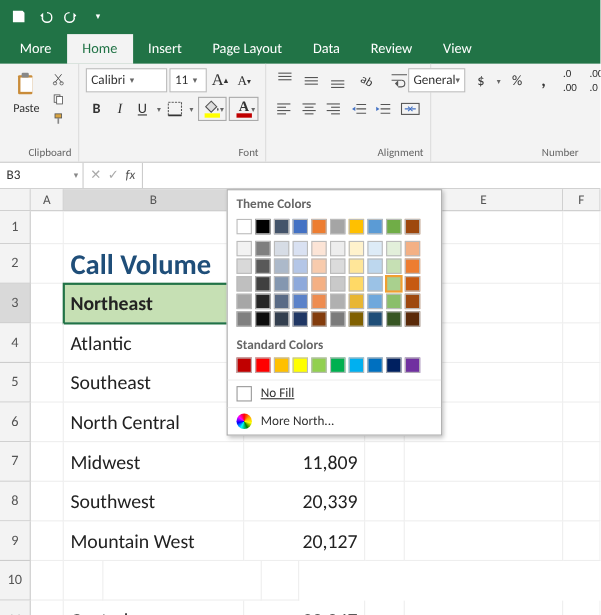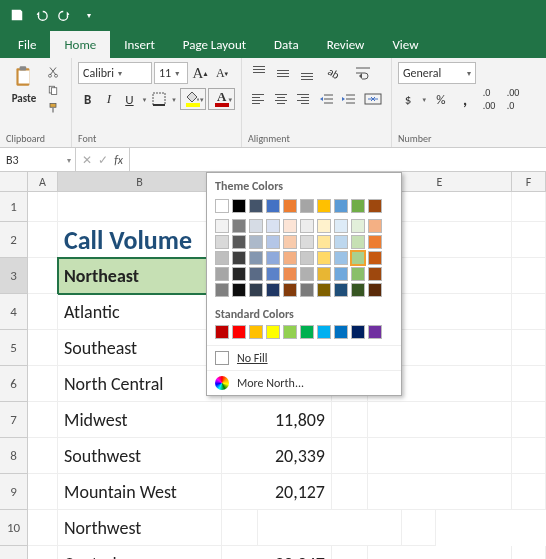--- a/index.html
+++ b/index.html
@@ -13,24 +13,24 @@
   .title-text { flex: 1; text-align: right; font-size: 13px; padding-right: 10px; }
 
   
   .ribbon-tabs { background: #217346; height: 28px; display: flex; align-items: flex-end; padding-left: 4px; }
   .tab { padding: 6px 14px; color: #fff; font-size: 13px; cursor: pointer; }
   .tab.active { background: #f3f3f3; color: #217346; }
 
   
   .ribbon { background: #f3f3f3; height: 90px; border-bottom: 1px solid #ccc; display: flex; position: relative; }
   .group { border-right: 1px solid #ddd; padding: 4px 6px 2px 6px; display: flex; flex-direction: column; justify-content: space-between; }
-  .group-label { font-size: 10px; color: #666; text-align: left; padding-top: 2px; }
+  .group-label { font-size: 10px; color: #666; text-align: right; padding-top: 2px; }
 
   .clip-area { display: flex; gap: 2px; }
-  .paste-big { width: 36px; display: flex; flex-direction: column; align-items: center; font-size: 11px; gap: 2px; padding-top: 2px; font-weight: bold;}
+  .paste-big { width: 36px; display: flex; flex-direction: column; align-items: center; font-size: 11px; gap: 2px; padding-top: 2px;}
   .paste-big svg { width: 26px; height: 26px; }
   .mini-col { display: flex; flex-direction: column; gap: 2px; padding-top: 2px;}
   .mini-btn { width: 18px; height: 16px; display: flex; align-items: center; justify-content: center; }
   .mini-btn svg { width: 14px; height: 12px; }
 
   .font-rows { display: flex; flex-direction: column; gap: 4px; }
   .font-row1 { display: flex; align-items: center; gap: 2px; }
   .combo { border: 1px solid #bbb; background: #fff; height: 22px; display: flex; align-items: center; padding: 0 4px; font-size: 12px; }
   .combo .arrow { margin-left: 4px; font-size: 8px; color: #666; }
   .combo.font { width: 74px; }
@@ -47,21 +47,21 @@
   .fill-glyph { position: relative; width: 14px; height: 16px;}
   .fill-glyph .underline-bar { position: absolute; bottom: 0; left: 0; width: 14px; height: 4px; }
   .fill-btn::after { content: "▾"; position: absolute; right: 2px; font-size: 7px; color: #666; }
 
   .align-rows { display: flex; flex-direction: column; gap: 4px; }
   .align-row { display: flex; gap: 2px; }
   .abtn { width: 22px; height: 22px; display: flex; align-items: center; justify-content: center; }
   .bars { display: flex; flex-direction: column; gap: 2px; width: 12px; }
   .bars span { height: 1px; background: #555; display: block; }
 
-  .num-rows { display: flex; flex-direction: column; gap: 4px; }
+  .num-rows { display: flex; flex-direction: row; gap: 4px; justify-content: center; }
   .combo.num { width: 78px; }
   .num-row2 { display: flex; gap: 2px; }
 
   
   .fbar { height: 24px; border-bottom: 1px solid #ccc; display: flex; align-items: stretch; background: #fff; }
   .namebox { width: 76px; border-right: 1px solid #ccc; display: flex; align-items: center; padding: 0 6px; font-size: 12px; position: relative;}
   .namebox::after { content: "▾"; position: absolute; right: 4px; font-size: 8px; color: #888; }
   .fx-btns { display: flex; align-items: center; border-right: 1px solid #ccc; padding: 0 6px; color: #aaa; gap: 6px; font-size: 12px;}
   .fx-input { flex: 1; padding: 0 6px; display: flex; align-items: center; font-size: 12px;}
 
@@ -123,21 +123,21 @@
         <svg viewBox="0 0 16 16">
           <path fill="none" stroke="#fff" stroke-width="1.5" d="M6 4a5 5 0 1 0 5 5"></path>
           <path fill="#fff" d="M13 7l-3-3v6z"></path>
         </svg>
       </div>
     <div class="qat-btn" style="font-size:8px;">▾</div>
   </div>
 </div>
 
 <div class="ribbon-tabs">
-  <div class="tab">File</div>
+  <div class="tab">More</div>
   <div class="tab active">Home</div>
   <div class="tab">Insert</div>
   <div class="tab">Page Layout</div>
   <div class="tab">Data</div>
   <div class="tab">Review</div>
   <div class="tab">View</div>
 </div>
 
 <div class="ribbon">
 
@@ -427,21 +427,20 @@
     <div class="cell colA"></div>
     <div class="cell colB">Mountain West</div>
     <div class="cell colC num">20,127</div>
     <div class="cell colD"></div>
     <div class="cell colE"></div>
     <div class="cell colF"></div>
   </div>
   <div class="row">
     <div class="rowhdr">10</div>
     <div class="cell colA"></div>
-    <div class="cell colB">Northwest</div>
     <div class="cell colD"></div>
     <div class="cell colE"></div>
     <div class="cell colF"></div>
   </div>
   <div class="row">
     <div class="rowhdr">11</div>
     <div class="cell colA"></div>
     <div class="cell colB">Central</div>
     <div class="cell colC num">20,047</div>
     <div class="cell colD"></div>

